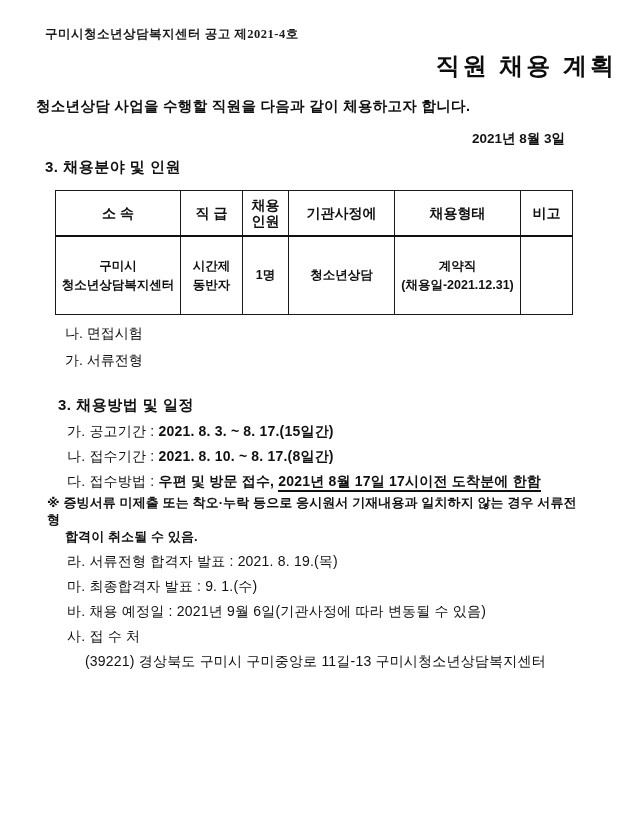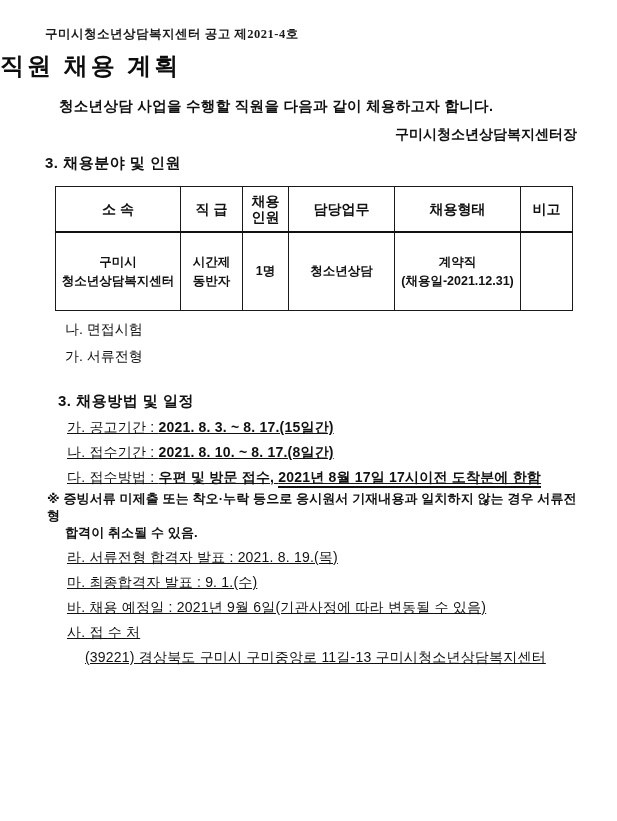--- a/index.html
+++ b/index.html
@@ -17,29 +17,29 @@
   .notice {
     margin-left: 45px;
     font-family: "Liberation Serif", "DejaVu Serif", serif;
     font-size: 12.5px;
     font-weight: 600;
     letter-spacing: 0.5px;
     color: #1a1a1a;
   }
   .doc-title {
     margin-top: 7px;
-    text-align: left;
+    text-align: right;
     font-size: 24px;
     font-weight: 800;
     letter-spacing: 3px;
     color: #0d0d0d;
   }
   .intro {
     margin-top: 15px;
-    margin-left: 59px;
+    margin-left: 36px;
     font-size: 14.5px;
     font-weight: 700;
     letter-spacing: 0.3px;
   }
   .date-line {
     margin-top: 14px;
     text-align: right;
     padding-right: 52px;
     font-size: 13.5px;
     font-weight: 700;
@@ -96,21 +96,21 @@
     font-weight: 500;
   }
   .sec2-items .item { margin-top: 10px; line-height: 17px; }
   .sec3-heading { margin-top: 27px; margin-left: 58px; }
   .sec3-items {
     margin-left: 67px;
     margin-right: 30px;
     font-size: 14px;
     font-weight: 500;
   }
-  .sched-line { margin-top: 8px; line-height: 17px; letter-spacing: 0.2px; text-decoration: underline; }
+  .sched-line { margin-top: 8px; line-height: 17px; letter-spacing: 0.2px; }
   .sched-line .b { font-weight: 800; }
   .sched-line .bu {
     font-weight: 800;
     border-bottom: 2px solid #111;
     padding-bottom: 1px;
     text-align: right;
   }
   .note-block {
     margin-top: 4px;
     margin-left: -20px;
@@ -127,43 +127,43 @@
 <body>
 
 <div class="page">
 
   <div class="notice">구미시청소년상담복지센터 공고 제2021-4호</div>
 
   <div class="doc-title">직원 채용 계획</div>
 
   <div class="intro">청소년상담 사업을 수행할 직원을 다음과 같이 체용하고자 합니다.</div>
 
-
-  <div class="signer-line">구미시청소년상담복지센터장</div>
+  <div class="date-line">2021년  8월 3일</div>
+
 
   <div class="sec-heading sec1-heading">3. 채용분야 및 인원</div>
 
   <table class="recruit-table">
     <colgroup>
       <col class="col-aff">
         <col class="col-pos">
         <col class="col-cnt">
       <col class="col-duty">
         <col class="col-type">
         <col class="col-note">
     </colgroup>
     <thead>
       <tr>
         <th>소 속</th>
         <th>직 급</th>
         <th>
           <div>채용</div>
           <div>인원</div>
         </th>
-        <th>담당업무</th>
+        <th>기관사정에</th>
         <th>채용형태</th>
         <th>비고</th>
       </tr>
     </thead>
     <tbody>
       <tr>
         <td>
           <div>구미시</div>
           <div>청소년상담복지센터</div>
         </td>

